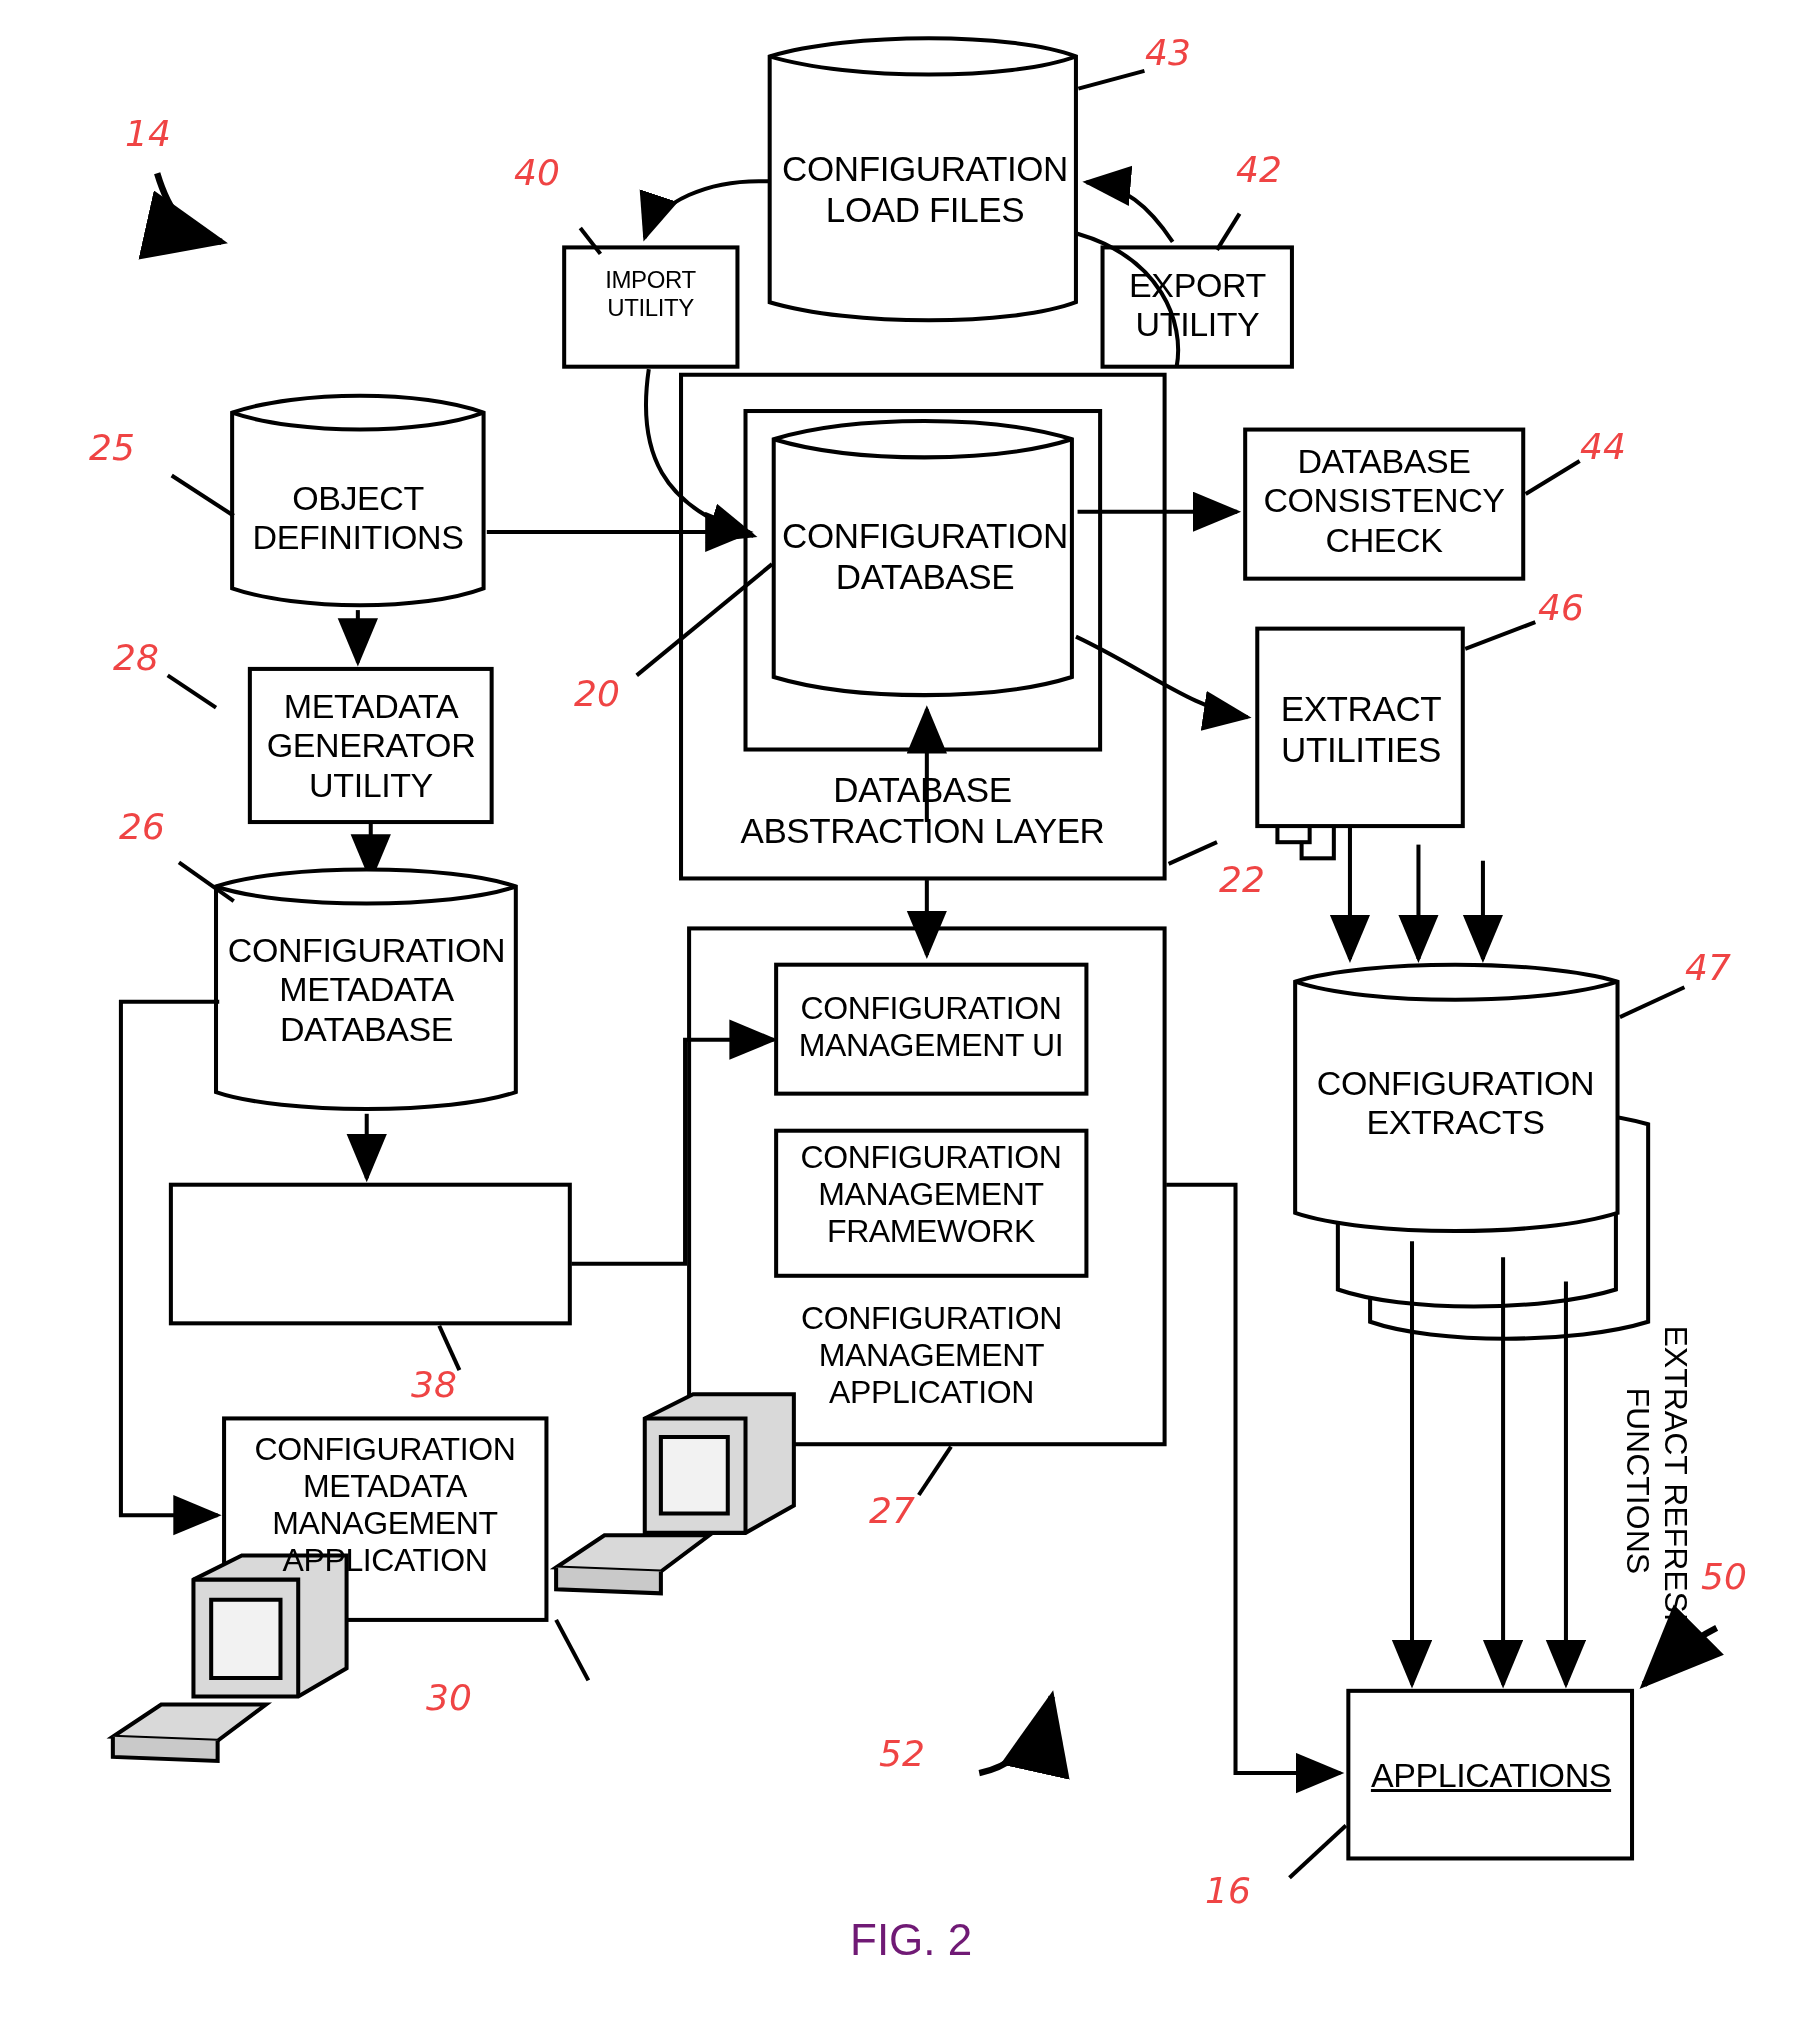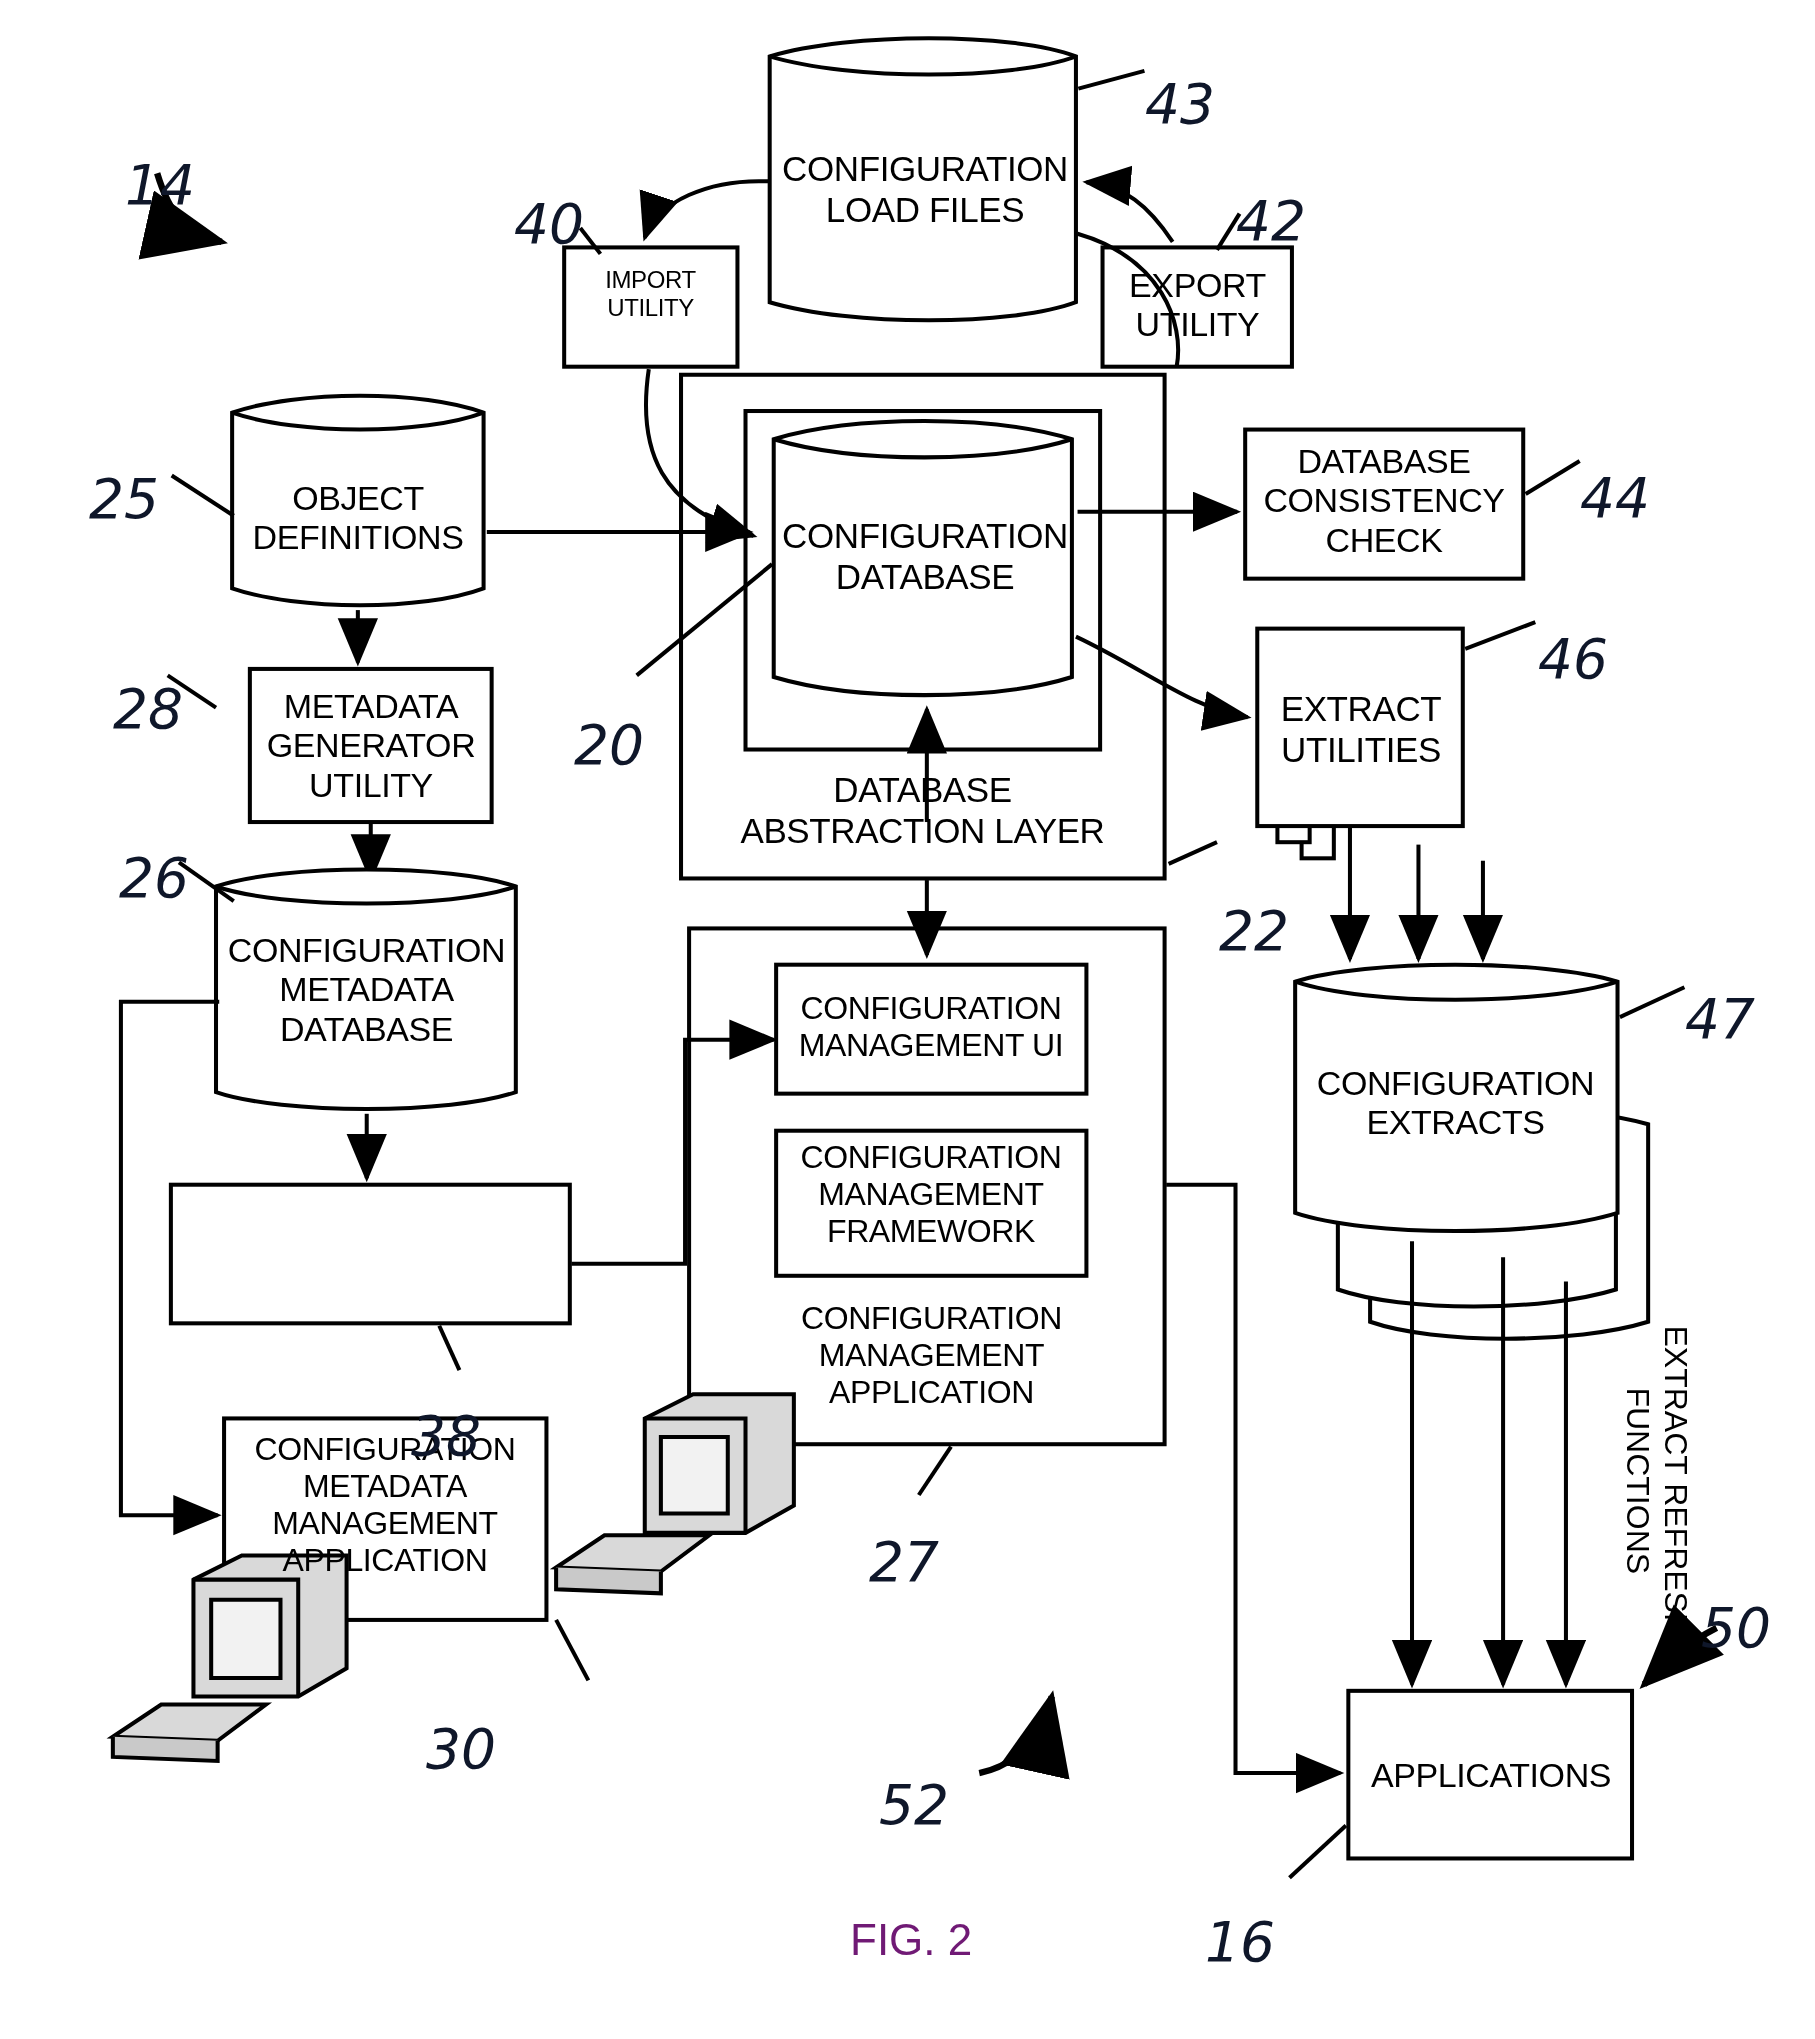--- a/index.html
+++ b/index.html
@@ -29,26 +29,25 @@
     color: #000000;
     font-family: "Liberation Sans", sans-serif;
     font-weight: 400;
     line-height: 1.16;
     letter-spacing: -0.4px;
     white-space: pre-line;
     pointer-events: none;
   }
   .ref-num {
     position: absolute;
-    color: #0f172a;
+    color: #ef4444;
     font-family: "DejaVu Sans", sans-serif;
-    font-size: 55px;
+    font-size: 36px;
     font-style: italic;
     font-weight: 400;
-    margin-top: 40px;
   }
   .fig-caption {
     position: absolute;
     color: #701a75;
     font-family: "Liberation Sans", sans-serif;
     font-size: 44px;
     letter-spacing: 0px;
   }
   .vert-text {
     position: absolute;
@@ -265,21 +264,21 @@
 MANAGEMENT UI</div>
 
   <div class="blk-text" style="left:776px; top:1139px; width:310px; font-size:32px;">CONFIGURATION
 MANAGEMENT
 FRAMEWORK</div>
 
   <div class="blk-text" style="left:762px; top:1300px; width:339px; font-size:32px;">CONFIGURATION
 MANAGEMENT
 APPLICATION</div>
 
-  <div class="blk-text" style="left:1349px; top:1756px; width:284px; font-size:34px;">APPLICATIONS</div>
+  <div class="blk-text" style="left:1349px; top:1756px; width:284px; font-size:34px;text-decoration:underline;">APPLICATIONS</div>
 
   <div class="vert-text" style="left:1487px; top:1443px; width:339px;">EXTRACT REFRESH
 FUNCTIONS</div>
 
 
   <div class="ref-num" style="left:125px; top:113px;">14</div>
 
   <div class="ref-num" style="left:1145px; top:32px;">43</div>
 
   <div class="ref-num" style="left:514px; top:152px;">40</div>

